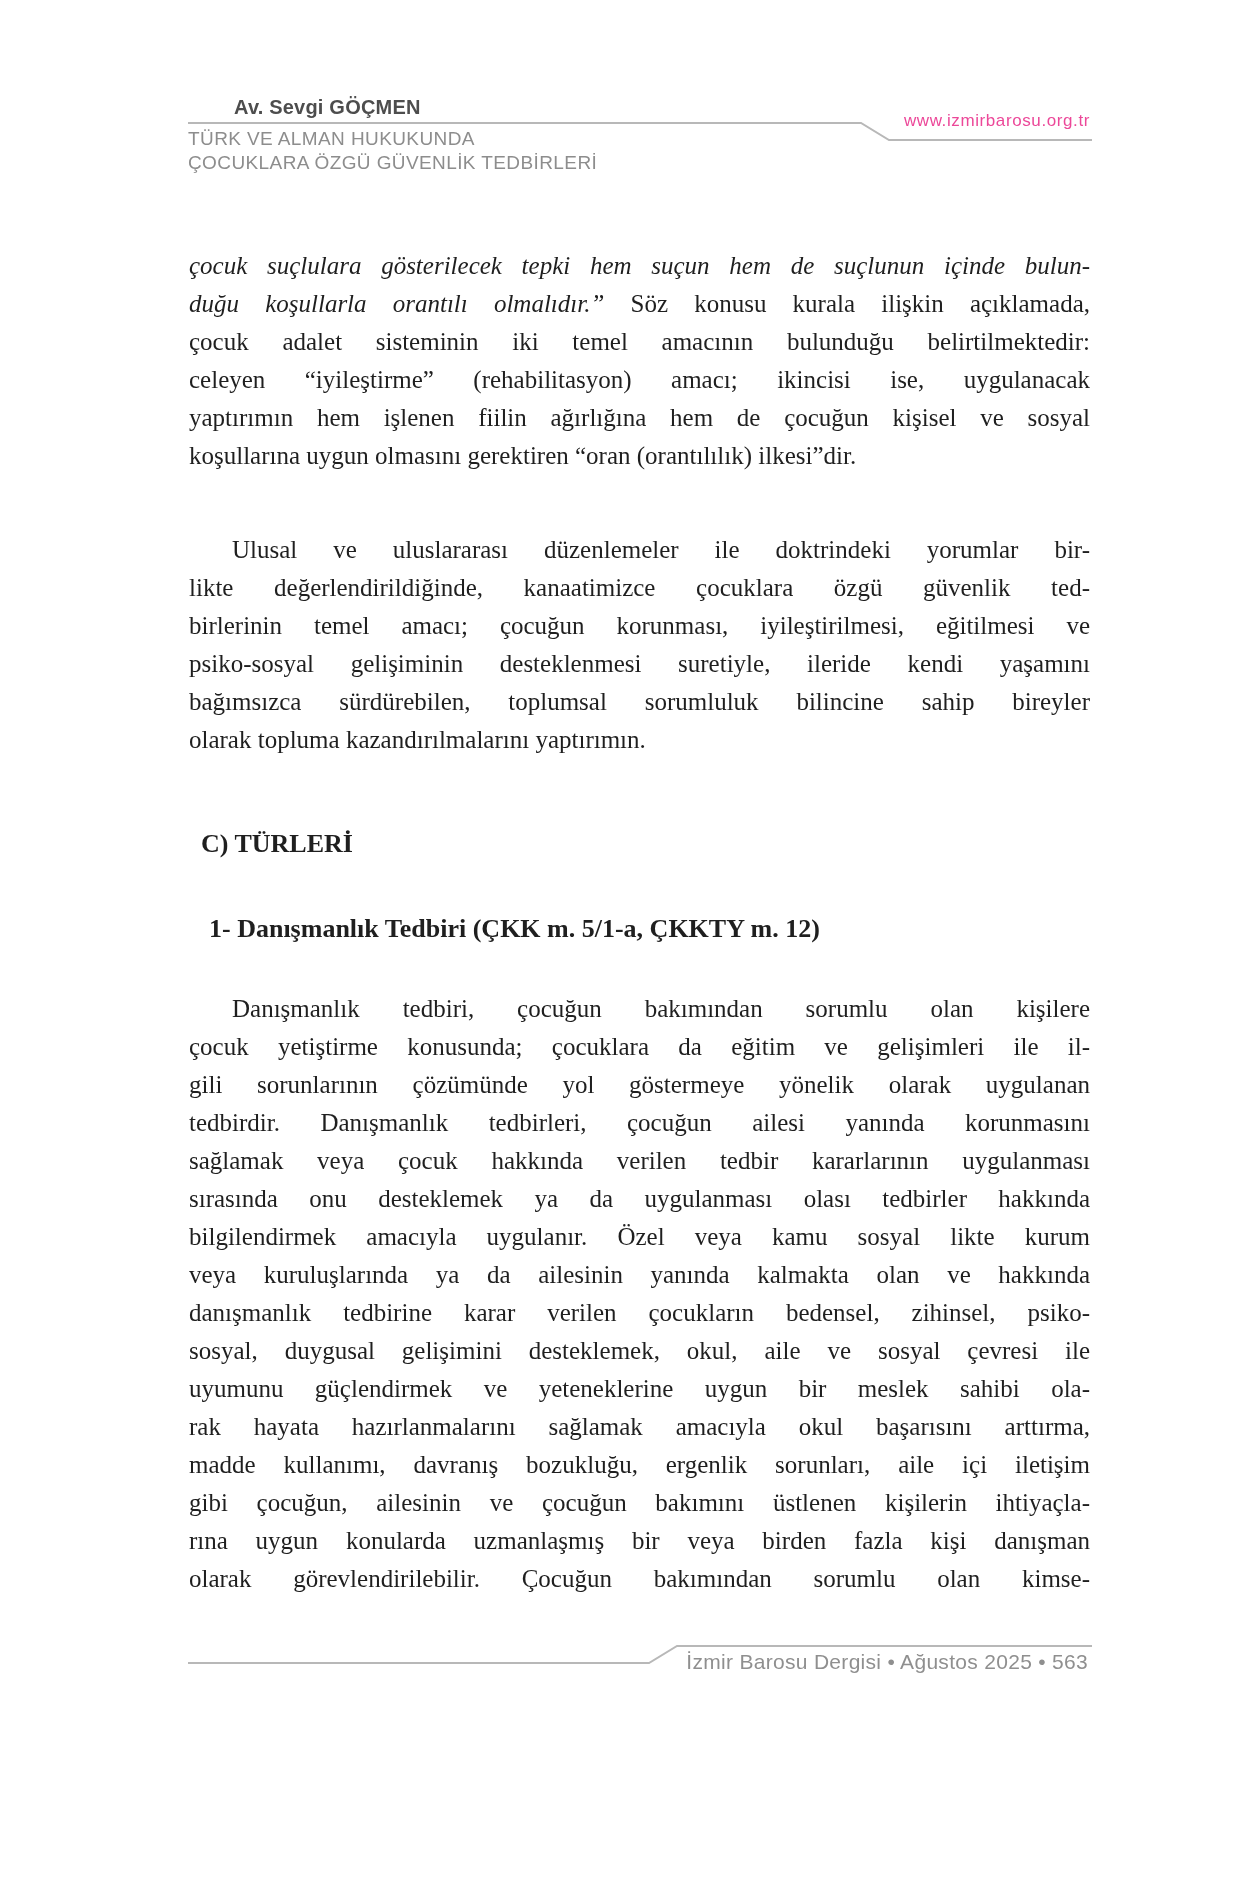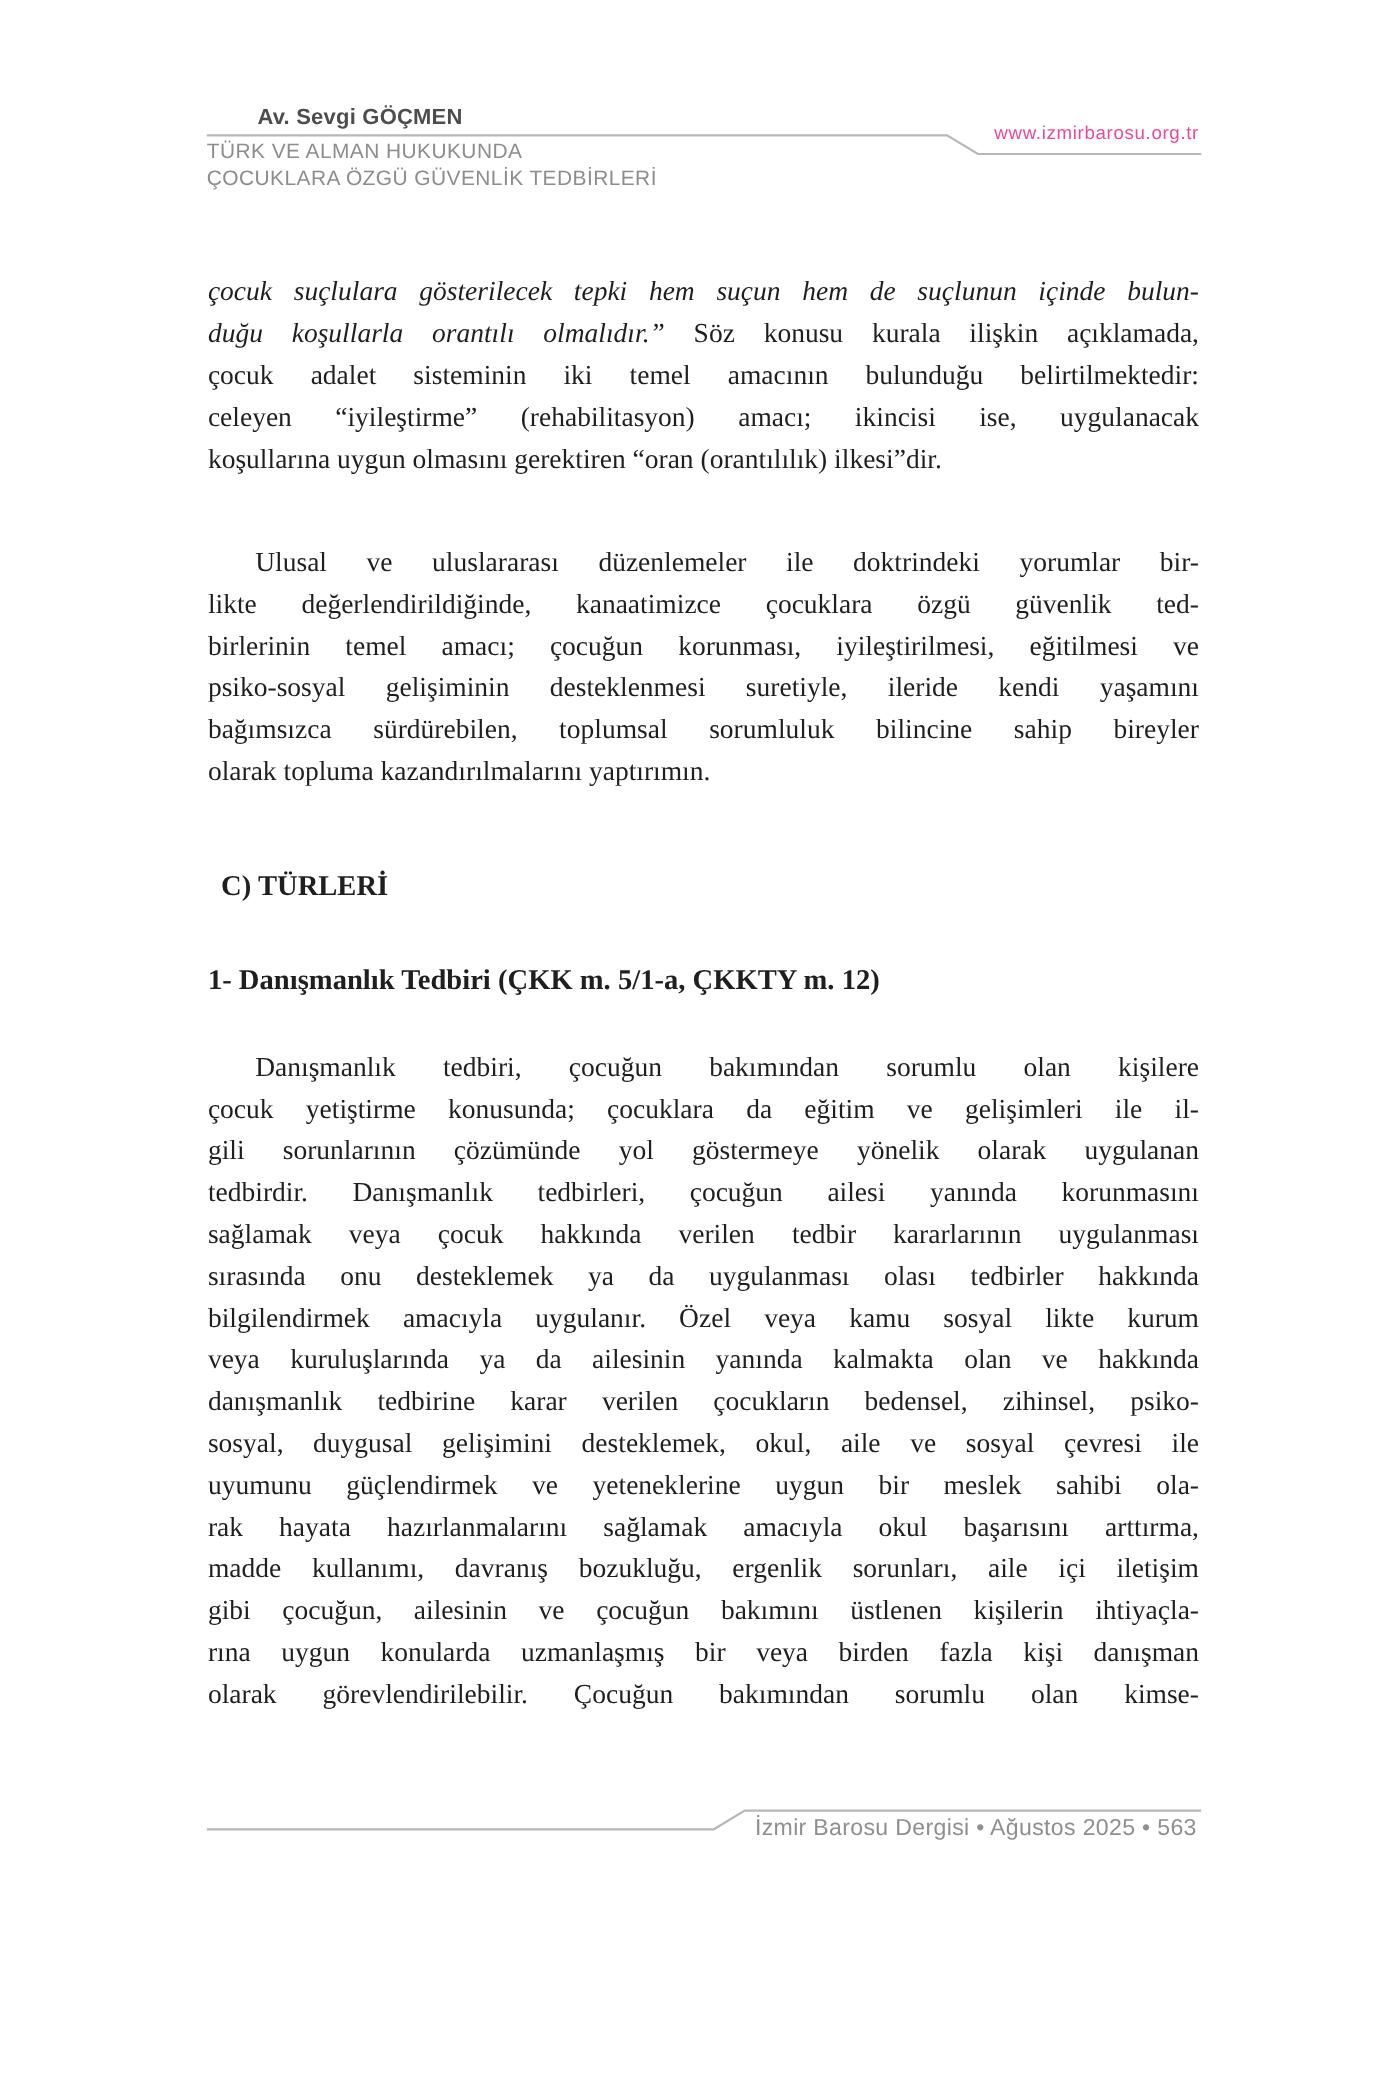--- a/index.html
+++ b/index.html
@@ -23,21 +23,21 @@
 
   
   .article{position:absolute;left:189px;top:247px;width:901px;
            font-size:25px;line-height:38px;}
   .line{text-align:justify;text-align-last:justify;}
   .line.para-end{text-align-last:auto;}
   .paragraph.indent .line:first-child{text-indent:43px;}
   .italic{font-style:italic;}
   .heading{font-weight:bold;font-size:26px;line-height:38px;}
   .h-turleri{margin-top:66px;margin-left:12px;}
-  .h-danismanlik{margin-top:47px;margin-left:0;}
+  .h-danismanlik{margin-top:47px;margin-left:20px;}
   .p2{margin-top:56px;}
   .p3{margin-top:42px;}
 
   
   .footer-text{position:absolute;top:1650px;right:172px;
         font-family:"Liberation Sans",sans-serif;font-size:21px;
         color:#8f8f8f;letter-spacing:.3px;}
 </style>
 </head>
 <body>
@@ -57,20 +57,21 @@
     <polyline class="divider" points="188,123 861,123 889,140 1092,140" fill="none" stroke="#b8b8b8" stroke-width="2"></polyline>
     <polyline class="divider" points="188,1663 649,1663 677,1646 1092,1646" fill="none" stroke="#b8b8b8" stroke-width="2"></polyline>
   </svg>
 
   <div class="article">
       <div class="paragraph p1">
         <div class="line"><span class="italic">çocuk suçlulara gösterilecek tepki hem suçun hem de suçlunun içinde bulun-</span></div>
         <div class="line"><span class="italic">duğu koşullarla orantılı olmalıdır.”</span><span> Söz konusu kurala ilişkin açıklamada,</span></div>
         <div class="line">çocuk adalet sisteminin iki temel amacının bulunduğu belirtilmektedir:</div>
         <div class="line">celeyen “iyileştirme” (rehabilitasyon) amacı; ikincisi ise, uygulanacak</div>
+        <div class="line">yaptırımın hem işlenen fiilin ağırlığına hem de çocuğun kişisel ve sosyal</div>
         <div class="line para-end">koşullarına uygun olmasını gerektiren “oran (orantılılık) ilkesi”dir.</div>
       </div>
       <div class="paragraph p2 indent">
         <div class="line">Ulusal ve uluslararası düzenlemeler ile doktrindeki yorumlar bir-</div>
         <div class="line">likte değerlendirildiğinde, kanaatimizce çocuklara özgü güvenlik ted-</div>
         <div class="line">birlerinin temel amacı; çocuğun korunması, iyileştirilmesi, eğitilmesi ve</div>
         <div class="line">psiko-sosyal gelişiminin desteklenmesi suretiyle, ileride kendi yaşamını</div>
         <div class="line">bağımsızca sürdürebilen, toplumsal sorumluluk bilincine sahip bireyler</div>
         <div class="line para-end">olarak topluma kazandırılmalarını yaptırımın.</div>
       </div>

